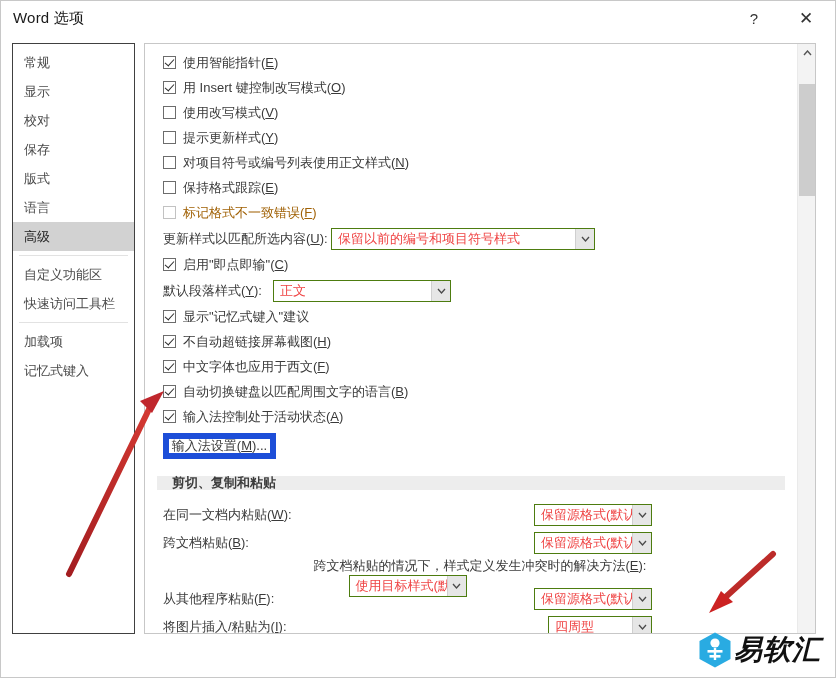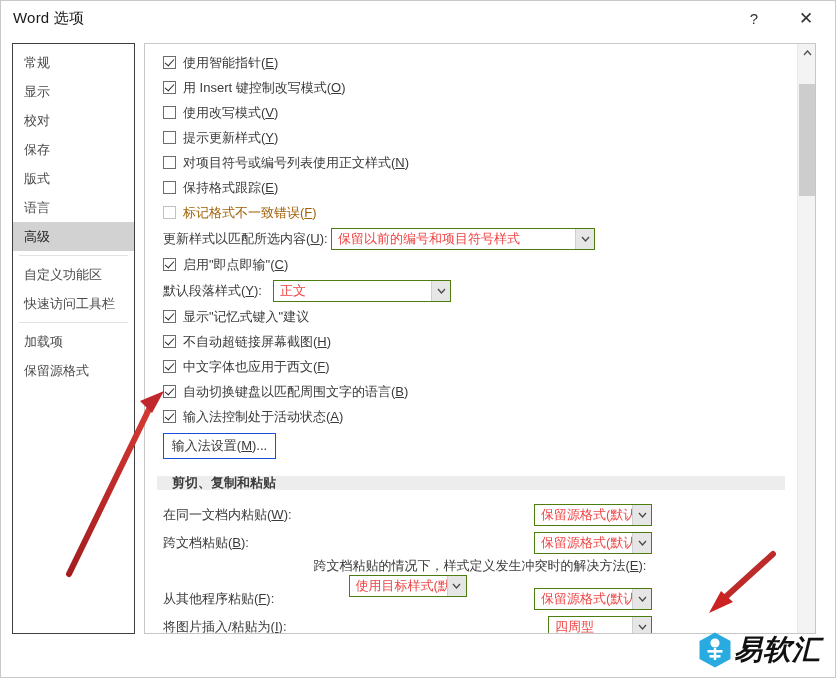--- a/index.html
+++ b/index.html
@@ -161,21 +161,21 @@
     background: #ededed;
     display: flex; align-items: center;
     padding-left: 15px;
     font-size: 13px; font-weight: bold; color: #3c3c3c;
     margin: 13px 12px 11px 12px;
     text-align: right;
   }
 
   .btn {
     height: 26px;
-    border: 1px solid #1d4ed8;
+    border: 6px solid #1d4ed8;
     background: #ffffff;
     font-size: 13px; color: #2d2d2d;
     display: inline-flex; align-items: center; justify-content: center;
     padding: 0 12px;
   }
 
   
   .arrows { position: absolute; left: 0; top: 0; width: 836px; height: 678px; pointer-events: none; }
 
   
@@ -208,21 +208,21 @@
       <div class="side-item">校对</div>
       <div class="side-item">保存</div>
       <div class="side-item">版式</div>
       <div class="side-item">语言</div>
       <div class="side-item selected">高级</div>
       <div class="side-sep"></div>
       <div class="side-item">自定义功能区</div>
       <div class="side-item">快速访问工具栏</div>
       <div class="side-sep"></div>
       <div class="side-item">加载项</div>
-      <div class="side-item">保留源格式</div>
+      <div class="side-item">记忆式键入</div>
     </div>
 
   <div class="content">
     <div class="scroll-area" id="scroll-area">
         <div class="row rowpad">
           <span class="cb checked"></span>
           <span class="lbl">使用智能指针(<span class="u">E</span>)</span>
         </div>
         <div class="row rowpad">
           <span class="cb checked"></span>

